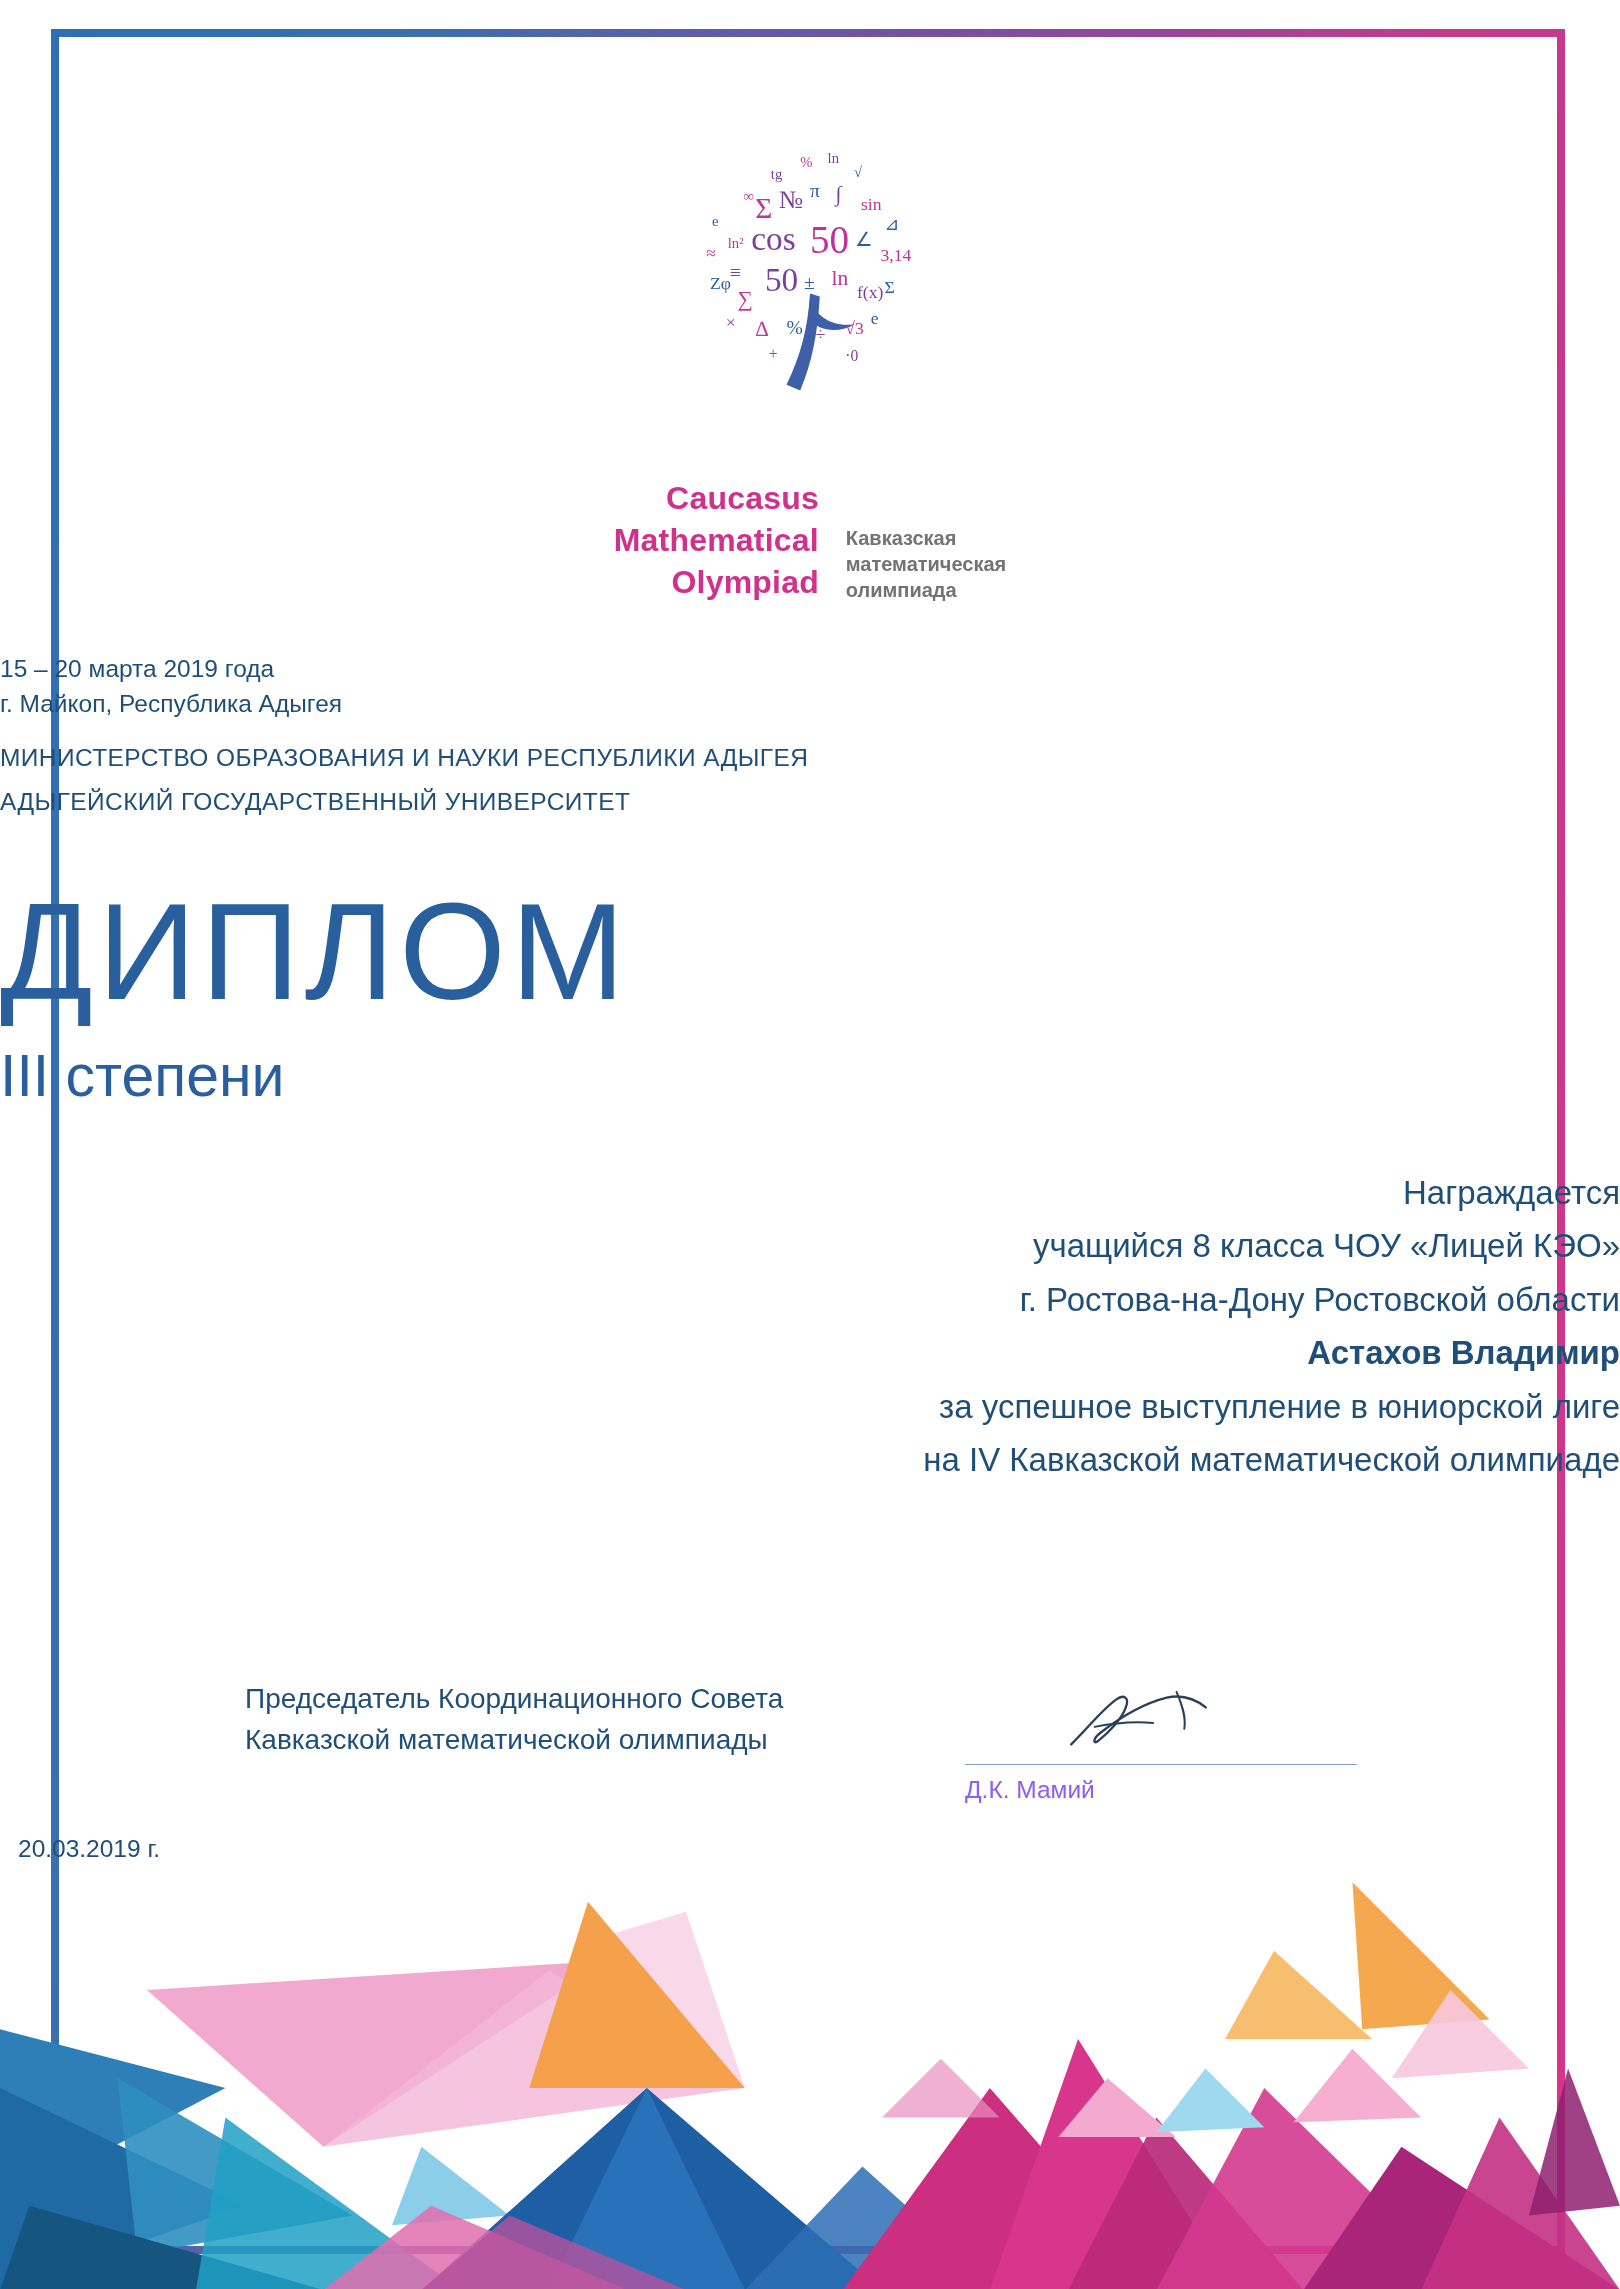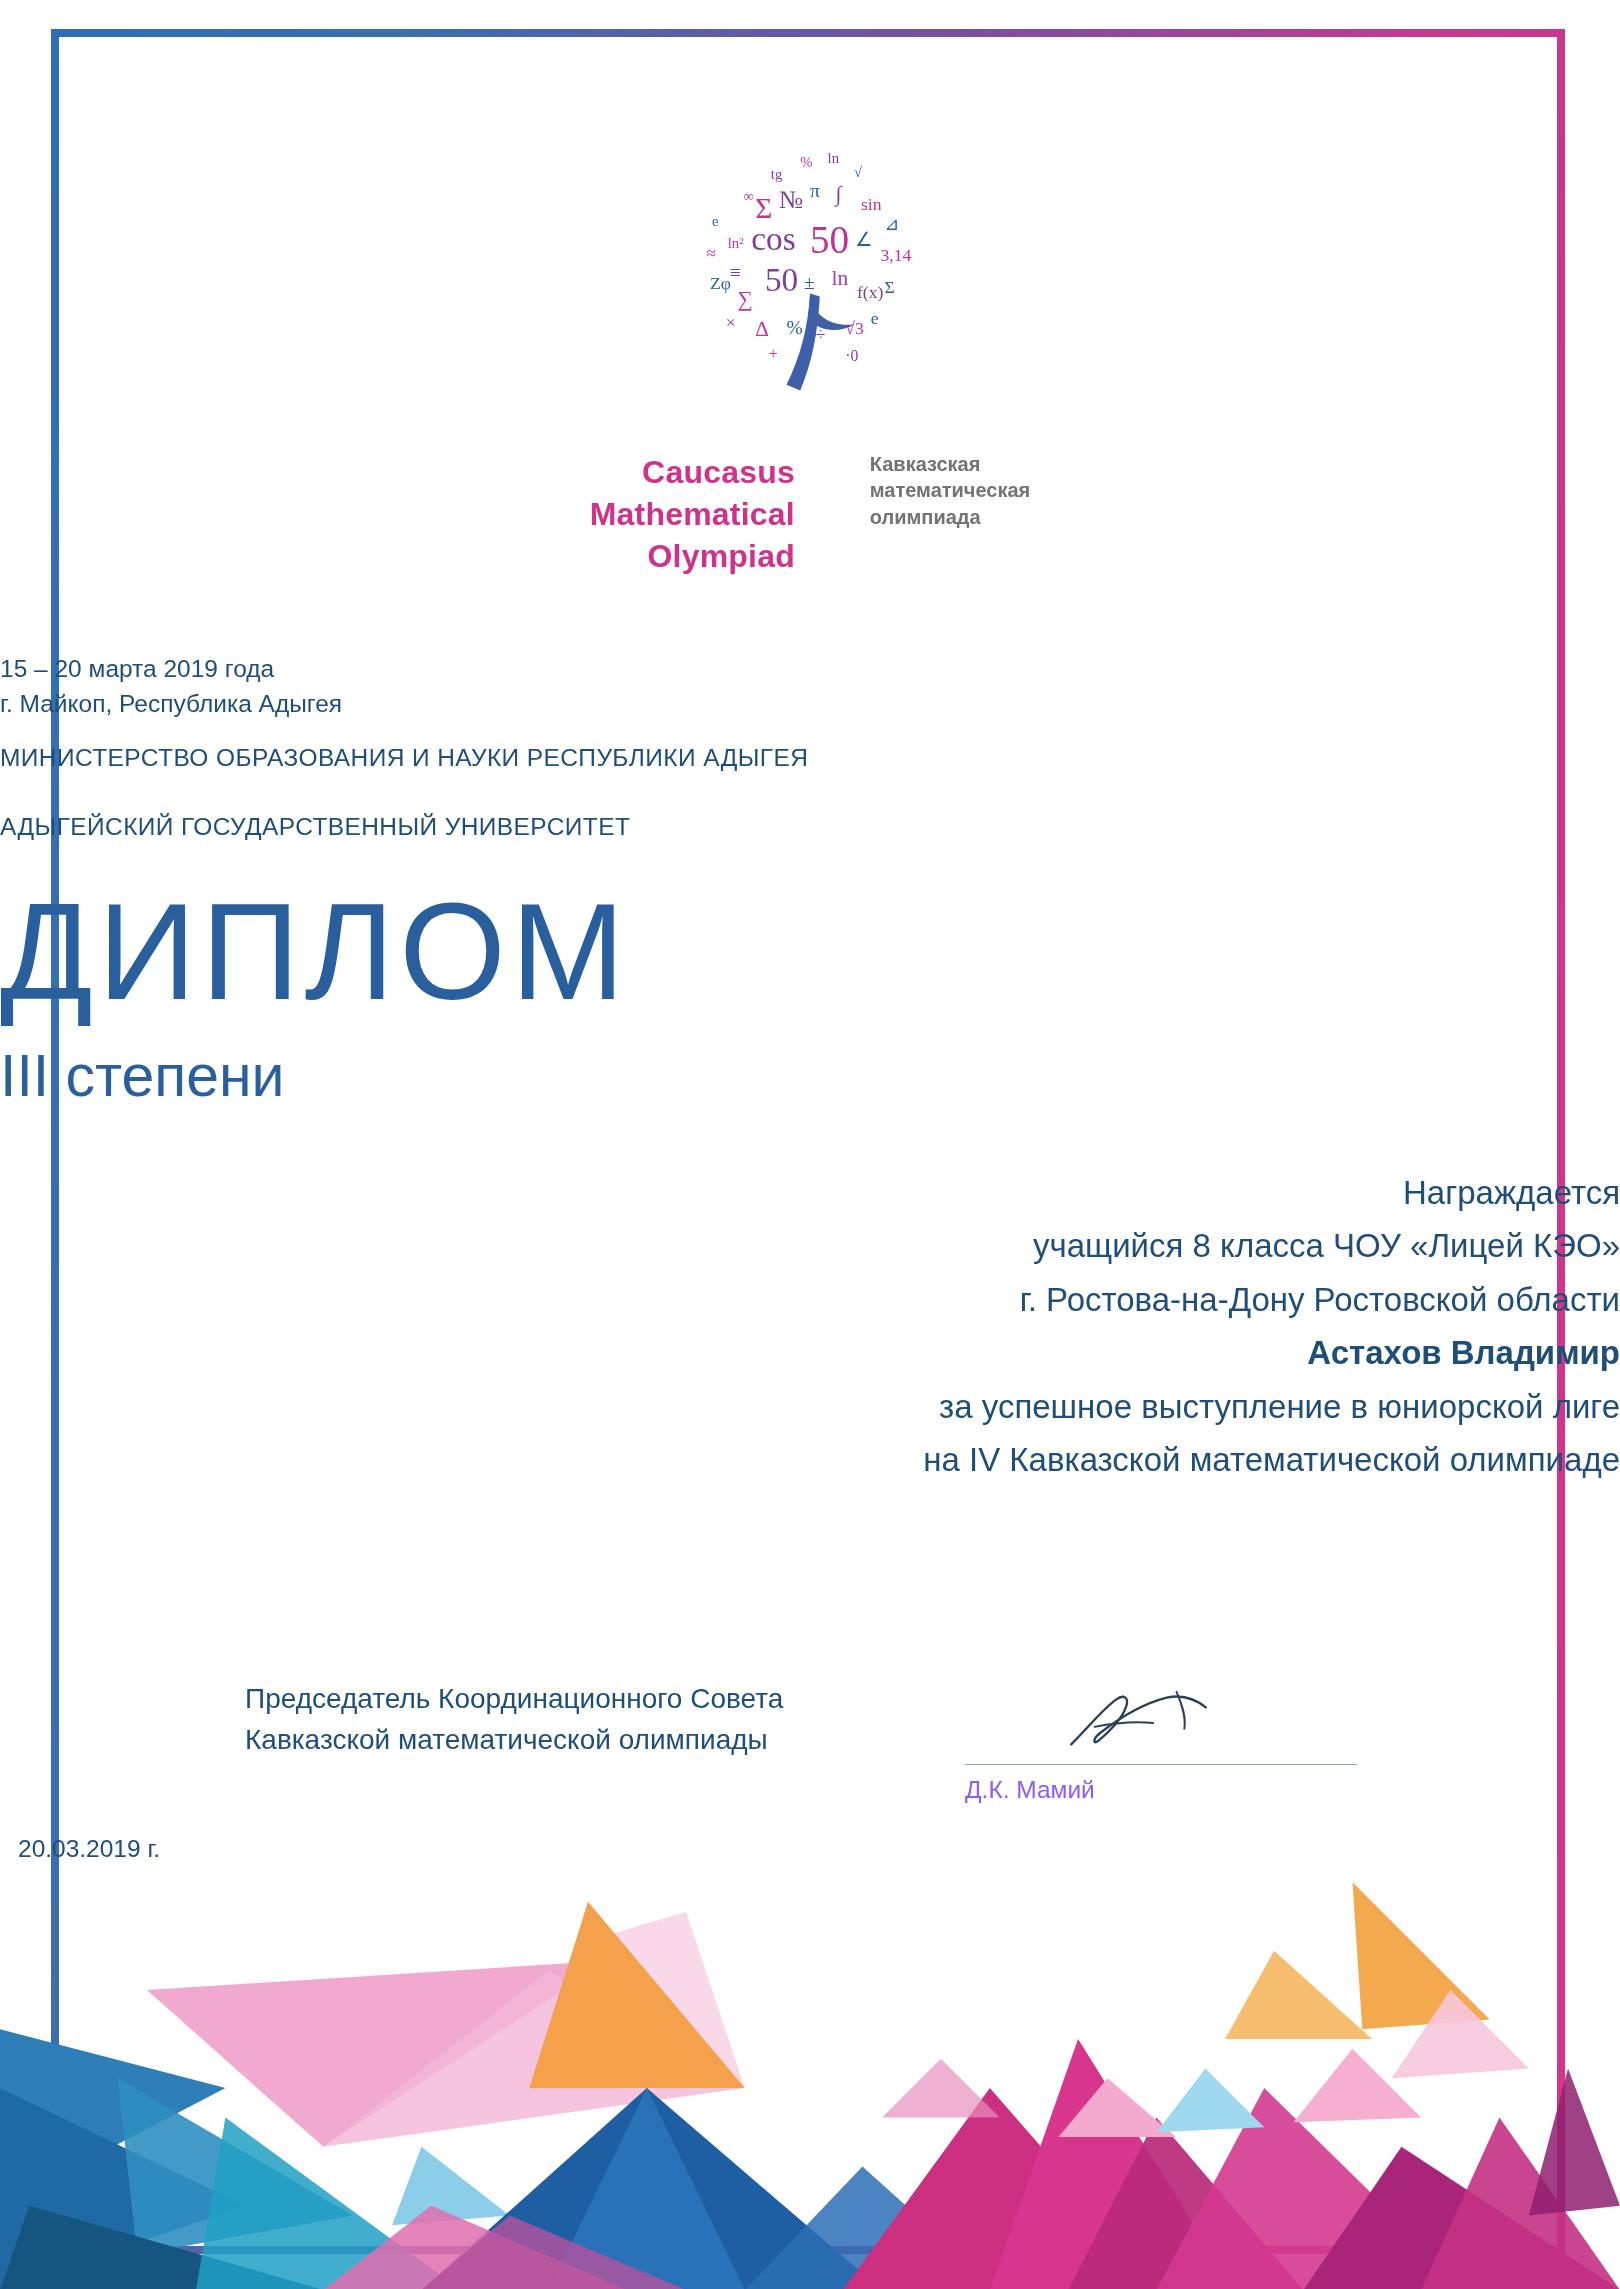--- a/index.html
+++ b/index.html
@@ -46,25 +46,25 @@
     transform: translateX(-50%);
     width: 314px;
     height: 284px;
   }
   .logo-tree svg { display: block; }
 
   
   .brand {
     position: absolute;
     left: 50%;
-    top: 451px;
+    top: 477px;
     transform: translateX(-50%);
     display: flex;
-    align-items: flex-start;
-    gap: 36px;
+    align-items: flex-end;
+    gap: 12px;
   }
   .brand-en {
     text-align: right;
     color: #d0318b;
     font-weight: bold;
     font-size: 32px;
     line-height: 1.32;
     letter-spacing: 0.2px;
   }
   .brand-rule {
@@ -95,21 +95,21 @@
   .ministry {
     position: absolute;
     left: 0;
     top: 745px;
     width: 100%;
     color: #1f4e79;
     font-size: 24.5px;
     letter-spacing: 0.4px;
     line-height: 1.1;
   }
-  .ministry .line2 { margin-top: 42px; }
+  .ministry .line2 { margin-top: 17px; }
 
   
   .diploma-title {
     position: absolute;
     left: 0;
     top: 863px;
     width: 100%;
     color: #2a5f9e;
     font-size: 137px;
     letter-spacing: 4.9px;

